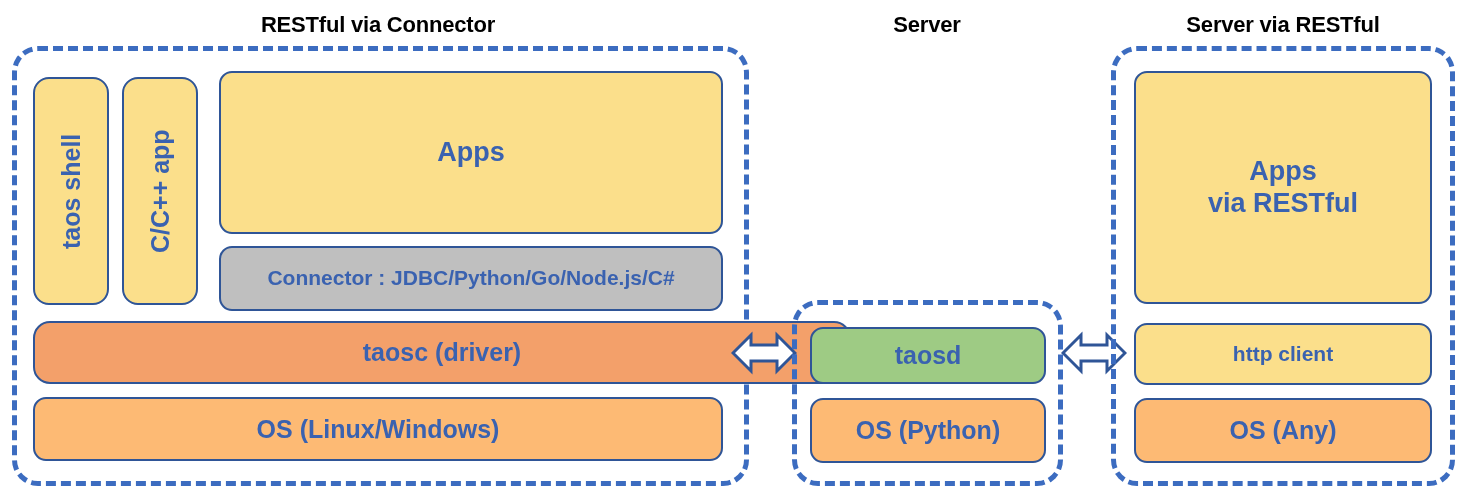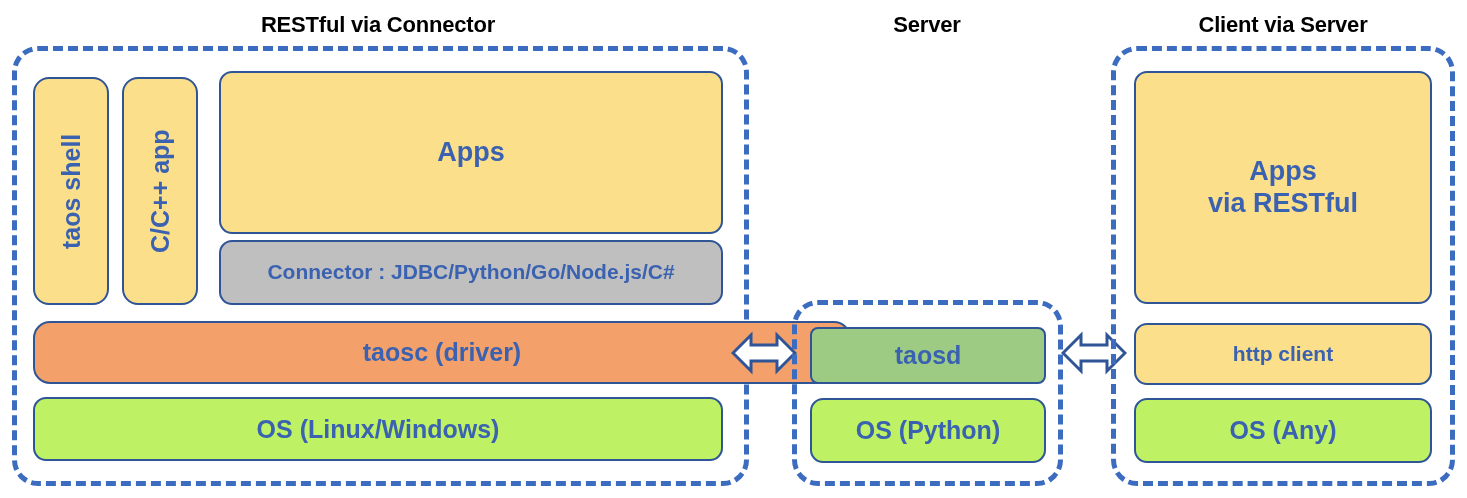--- a/index.html
+++ b/index.html
@@ -41,43 +41,43 @@
     font-weight:bold;
     display:flex;
     align-items:center;
     justify-content:center;
     text-align:center;
     line-height:1.15;
     overflow:hidden;
   }
   .box.yellow{background:#FBDF8B;}
   .box.orange{background:#F3A06A;}
-  .box.blue{background:#bef264;text-align:center;}
-  .box.green{background:#9ECB84;border-radius:8px;}
-  .box.gray{background:#BFBFBF;}
+  .box.blue{background:#fdba74;text-align:center;}
+  .box.green{background:#9ECB84;}
+  .box.gray{background:#BFBFBF;margin-top:6px;}
   .box.vert{
     writing-mode:vertical-rl;
     transform:rotate(180deg);
     border-radius:16px;
   }
 
   
   .arrow{position:absolute;}
   .arrow svg{display:block;}
 </style>
 </head>
 <body>
 
 <div class="stage">
 
   <div class="sect-title" style="left:378px;top:12px;">RESTful via Connector</div>
 
   <div class="sect-title" style="left:927px;top:12px;text-align:right;">Server</div>
 
-  <div class="sect-title" style="left:1283px;top:12px;">Client via Server</div>
+  <div class="sect-title" style="left:1283px;top:12px;">Server via RESTful</div>
 
   <div class="dashed" style="left:12px;top:46px;width:737px;height:440px;"></div>
 
   <div class="box yellow vert" style="left:33px;top:77px;width:76px;height:228px;font-size:25px;">taos shell</div>
 
   <div class="box yellow vert" style="left:122px;top:77px;width:76px;height:228px;font-size:25px;">C/C++ app</div>
 
   <div class="box yellow" style="left:219px;top:71px;width:504px;height:163px;font-size:27px;">Apps</div>
 
   <div class="box gray" style="left:219px;top:240px;width:504px;height:65px;font-size:21px;">Connector : JDBC/Python/Go/Node.js/C#</div>

